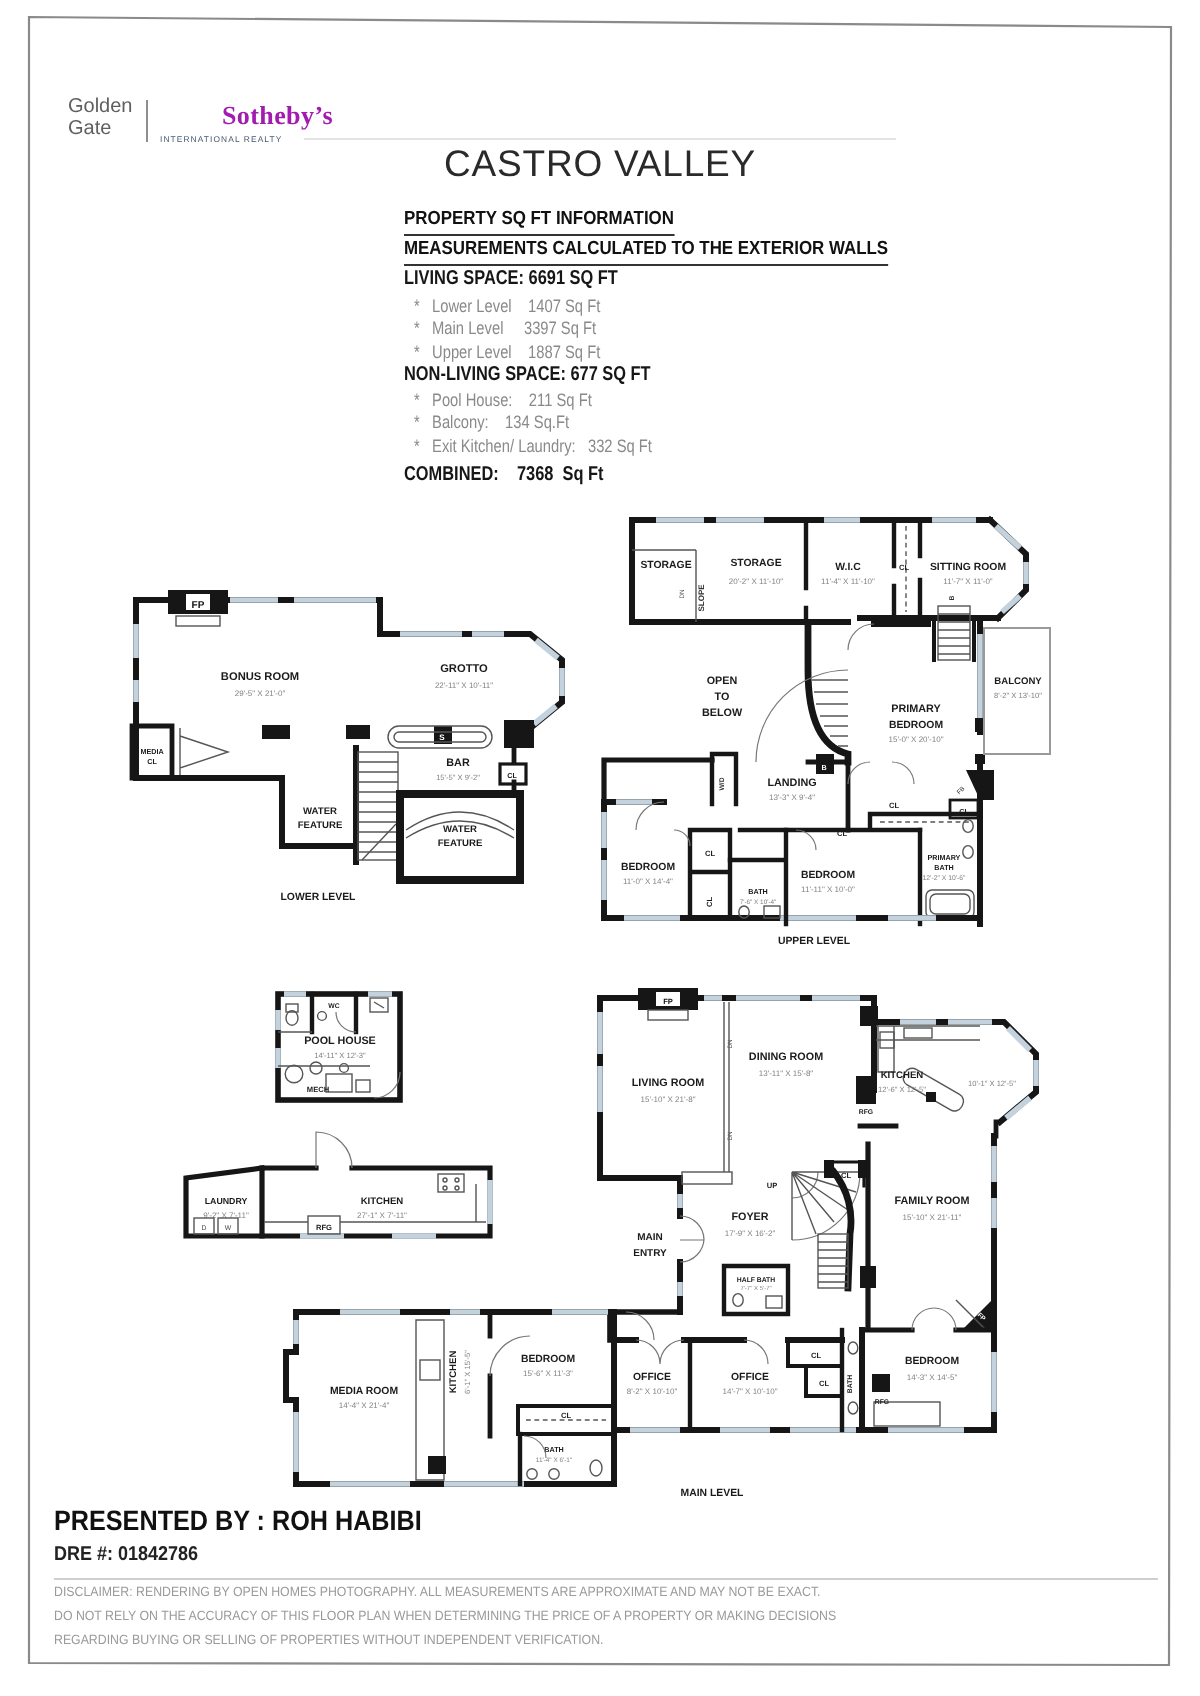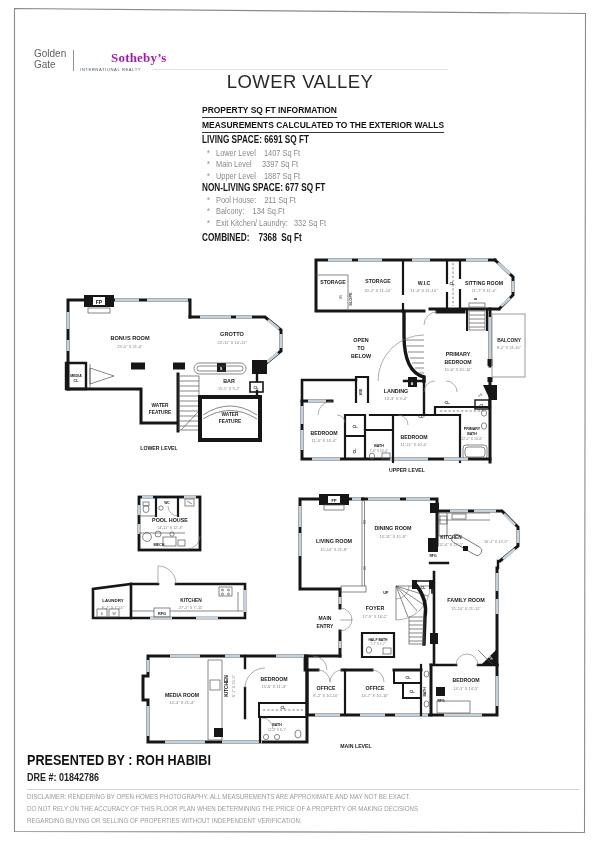--- a/index.html
+++ b/index.html
@@ -25,21 +25,21 @@
   <div class="abs" style="left:34px;top:49px;width:120px;height:30px;">
     <div class="abs" style="left:0px;top:0px;width:34px;color:#5f5f5f;font-size:10px;line-height:10.5px;">Golden<br>Gate</div>
     <div class="abs" style="left:39px;top:1px;width:1px;height:21px;background:#8f8f8f;"></div>
     <div class="abs" style="left:45px;top:.5px;color:#a21caf;font-family:'Liberation Serif',serif;font-size:13px;font-weight:bold;letter-spacing:.2px;margin-left:32px;">Sotheby’s</div>
     <div class="abs" style="left:46px;top:18px;color:#44586e;font-size:4.2px;letter-spacing:.55px;">INTERNATIONAL REALTY</div>
   </div>
 
 
   <div class="abs" style="left:152px;top:69px;width:296px;height:1px;background:#e3e3e3;"></div>
 
-  <div class="abs" style="left:0;top:71px;width:600px;text-align:center;"><span style="font-size:18.5px;letter-spacing:.4px;color:#2a2a2a;">LOWER VALLEY</span></div>
+  <div class="abs" style="left:0;top:71px;width:600px;text-align:center;"><span style="font-size:18.5px;letter-spacing:.4px;color:#2a2a2a;">CASTRO VALLEY</span></div>
 
   <div class="abs" style="left:202px;top:104px;font-size:9.5px;font-weight:bold;color:#111;border-bottom:1.4px solid #333;padding-bottom:2px;transform:scaleX(.89);transform-origin:left top;">PROPERTY SQ FT INFORMATION</div>
 
   <div class="abs" style="left:202px;top:119px;font-size:9.5px;font-weight:bold;color:#111;border-bottom:1.4px solid #333;padding-bottom:2px;transform:scaleX(.89);transform-origin:left top;">MEASUREMENTS CALCULATED TO THE EXTERIOR WALLS</div>
 
   <div class="abs" style="left:202px;top:134px;font-size:10px;font-weight:bold;color:#161616;transform:scaleX(.82);transform-origin:left top;">LIVING SPACE: 6691 SQ FT</div>
 
   <div class="abs" style="left:207px;top:148px;font-size:9px;color:#8a8a8a;line-height:11.3px;transform:scaleX(.82);transform-origin:left top;">
     <div>*&nbsp;&nbsp;&nbsp;Lower Level&nbsp;&nbsp;&nbsp;&nbsp;1407 Sq Ft</div>
     <div>*&nbsp;&nbsp;&nbsp;Main Level&nbsp;&nbsp;&nbsp;&nbsp;&nbsp;3397 Sq Ft</div>

